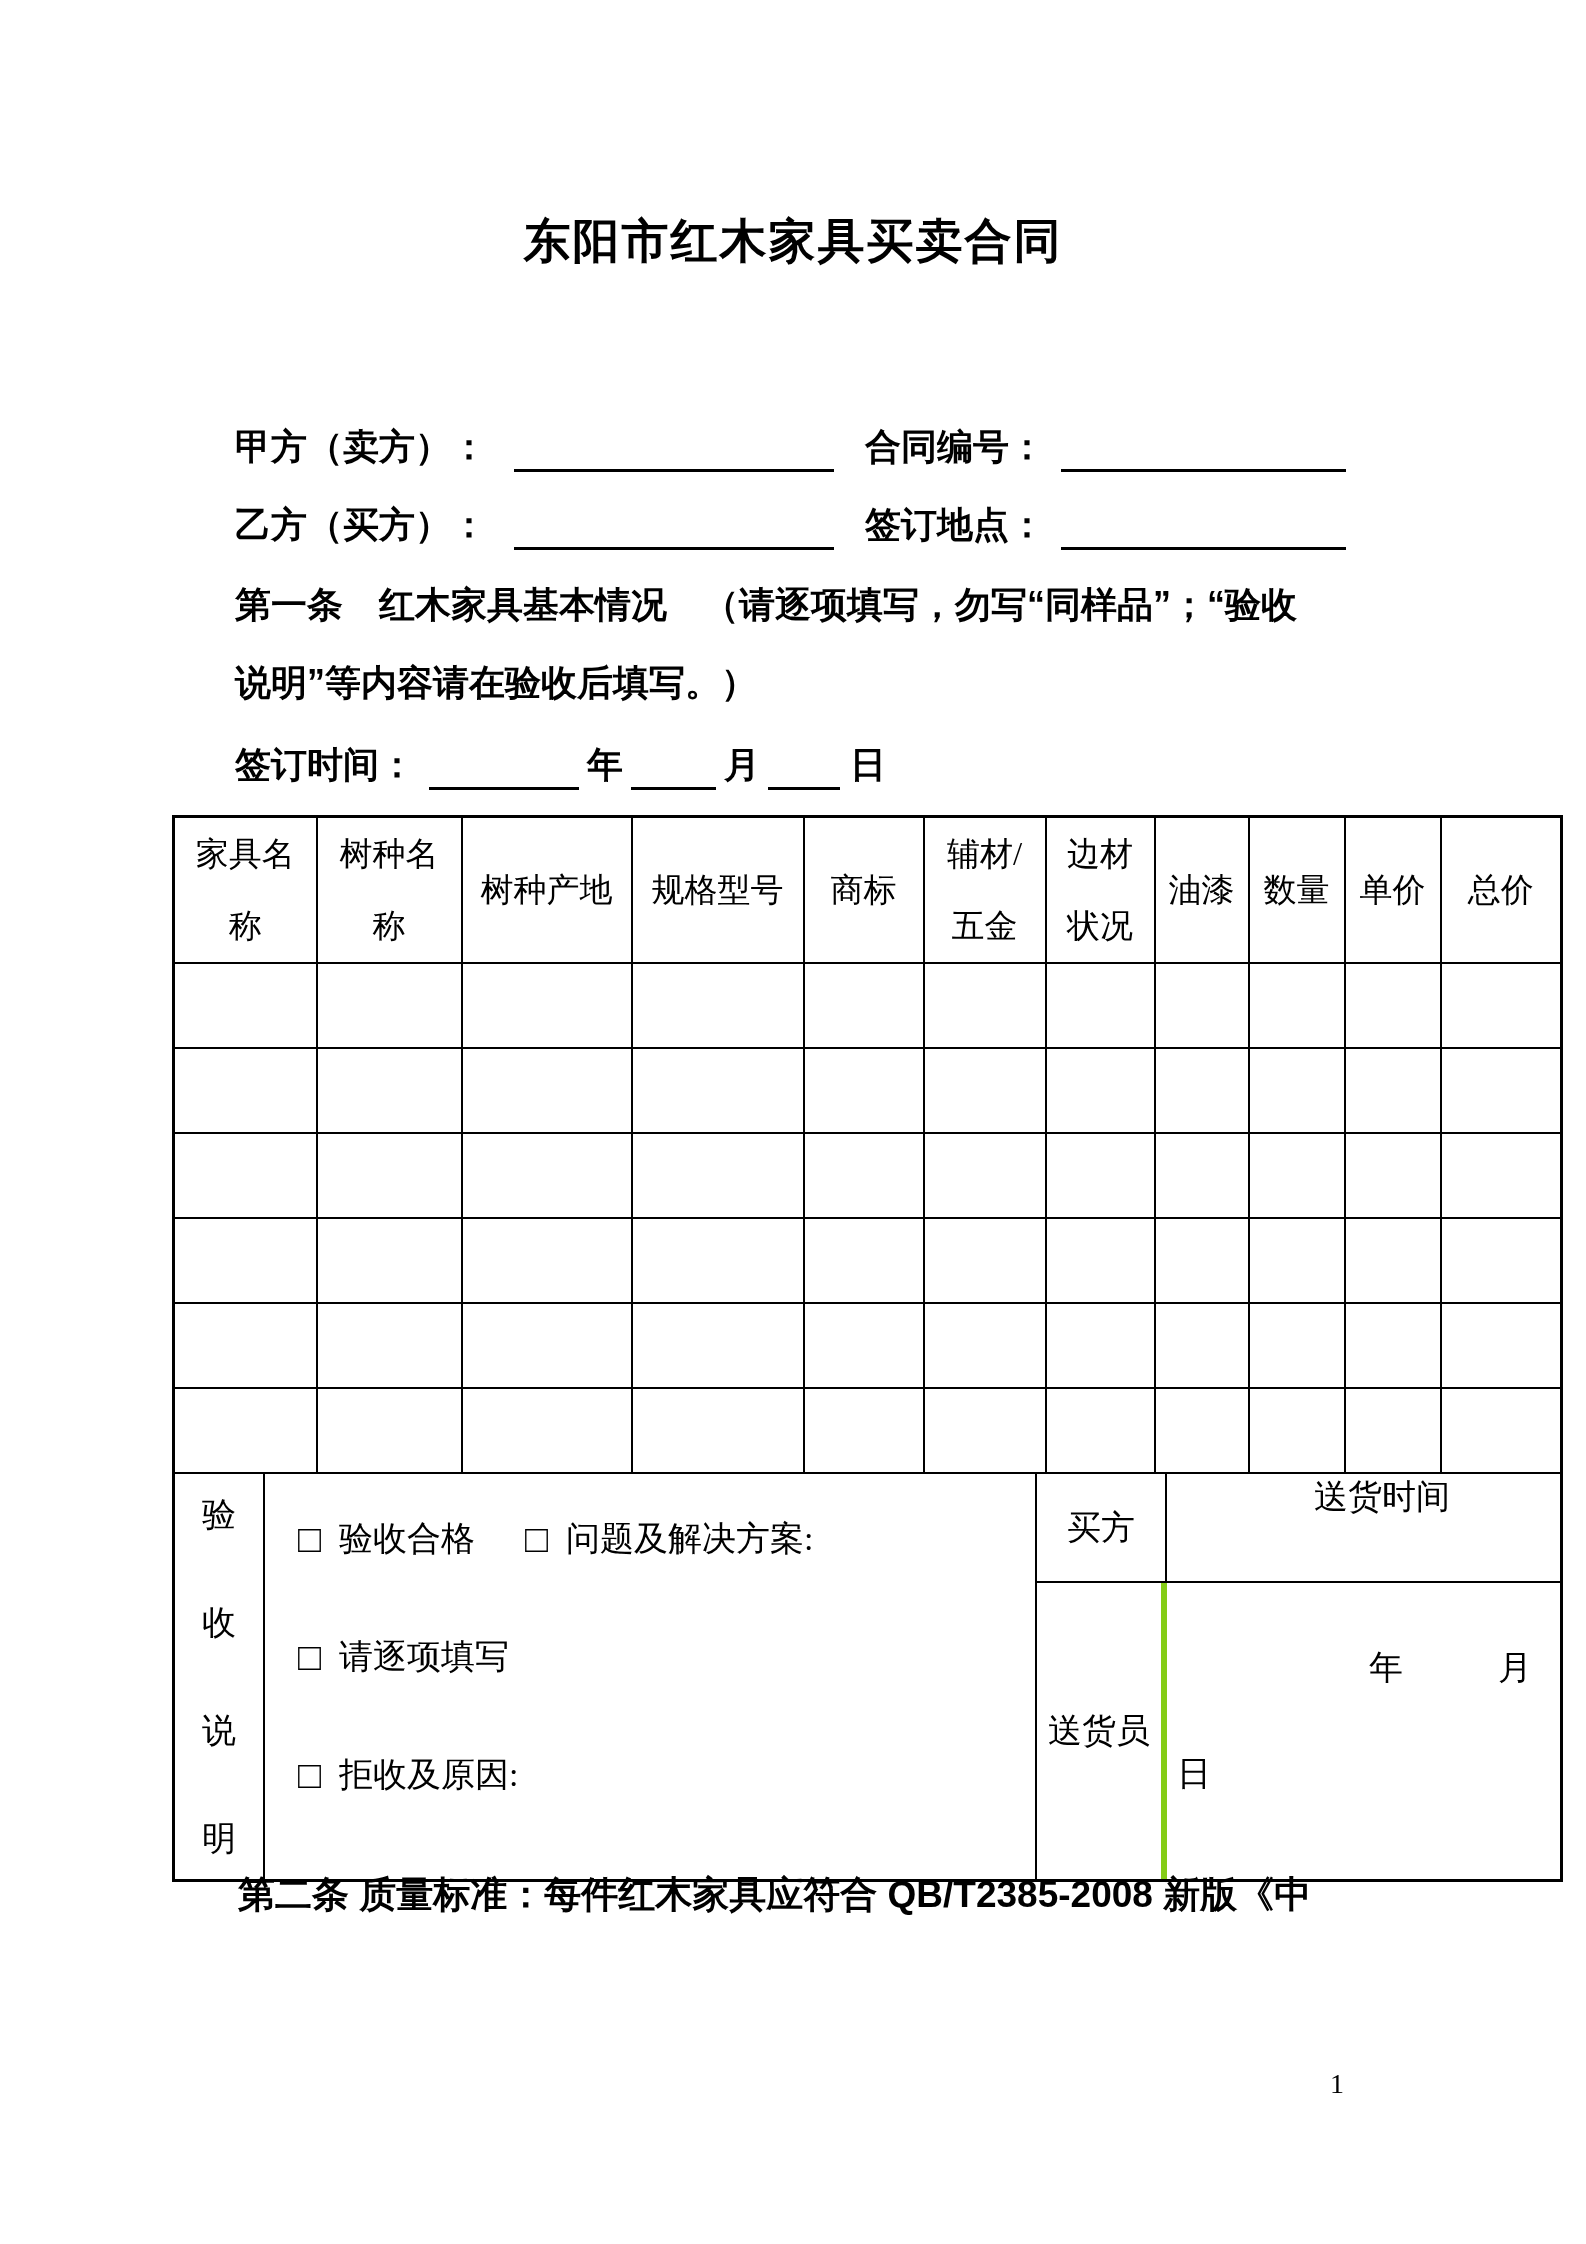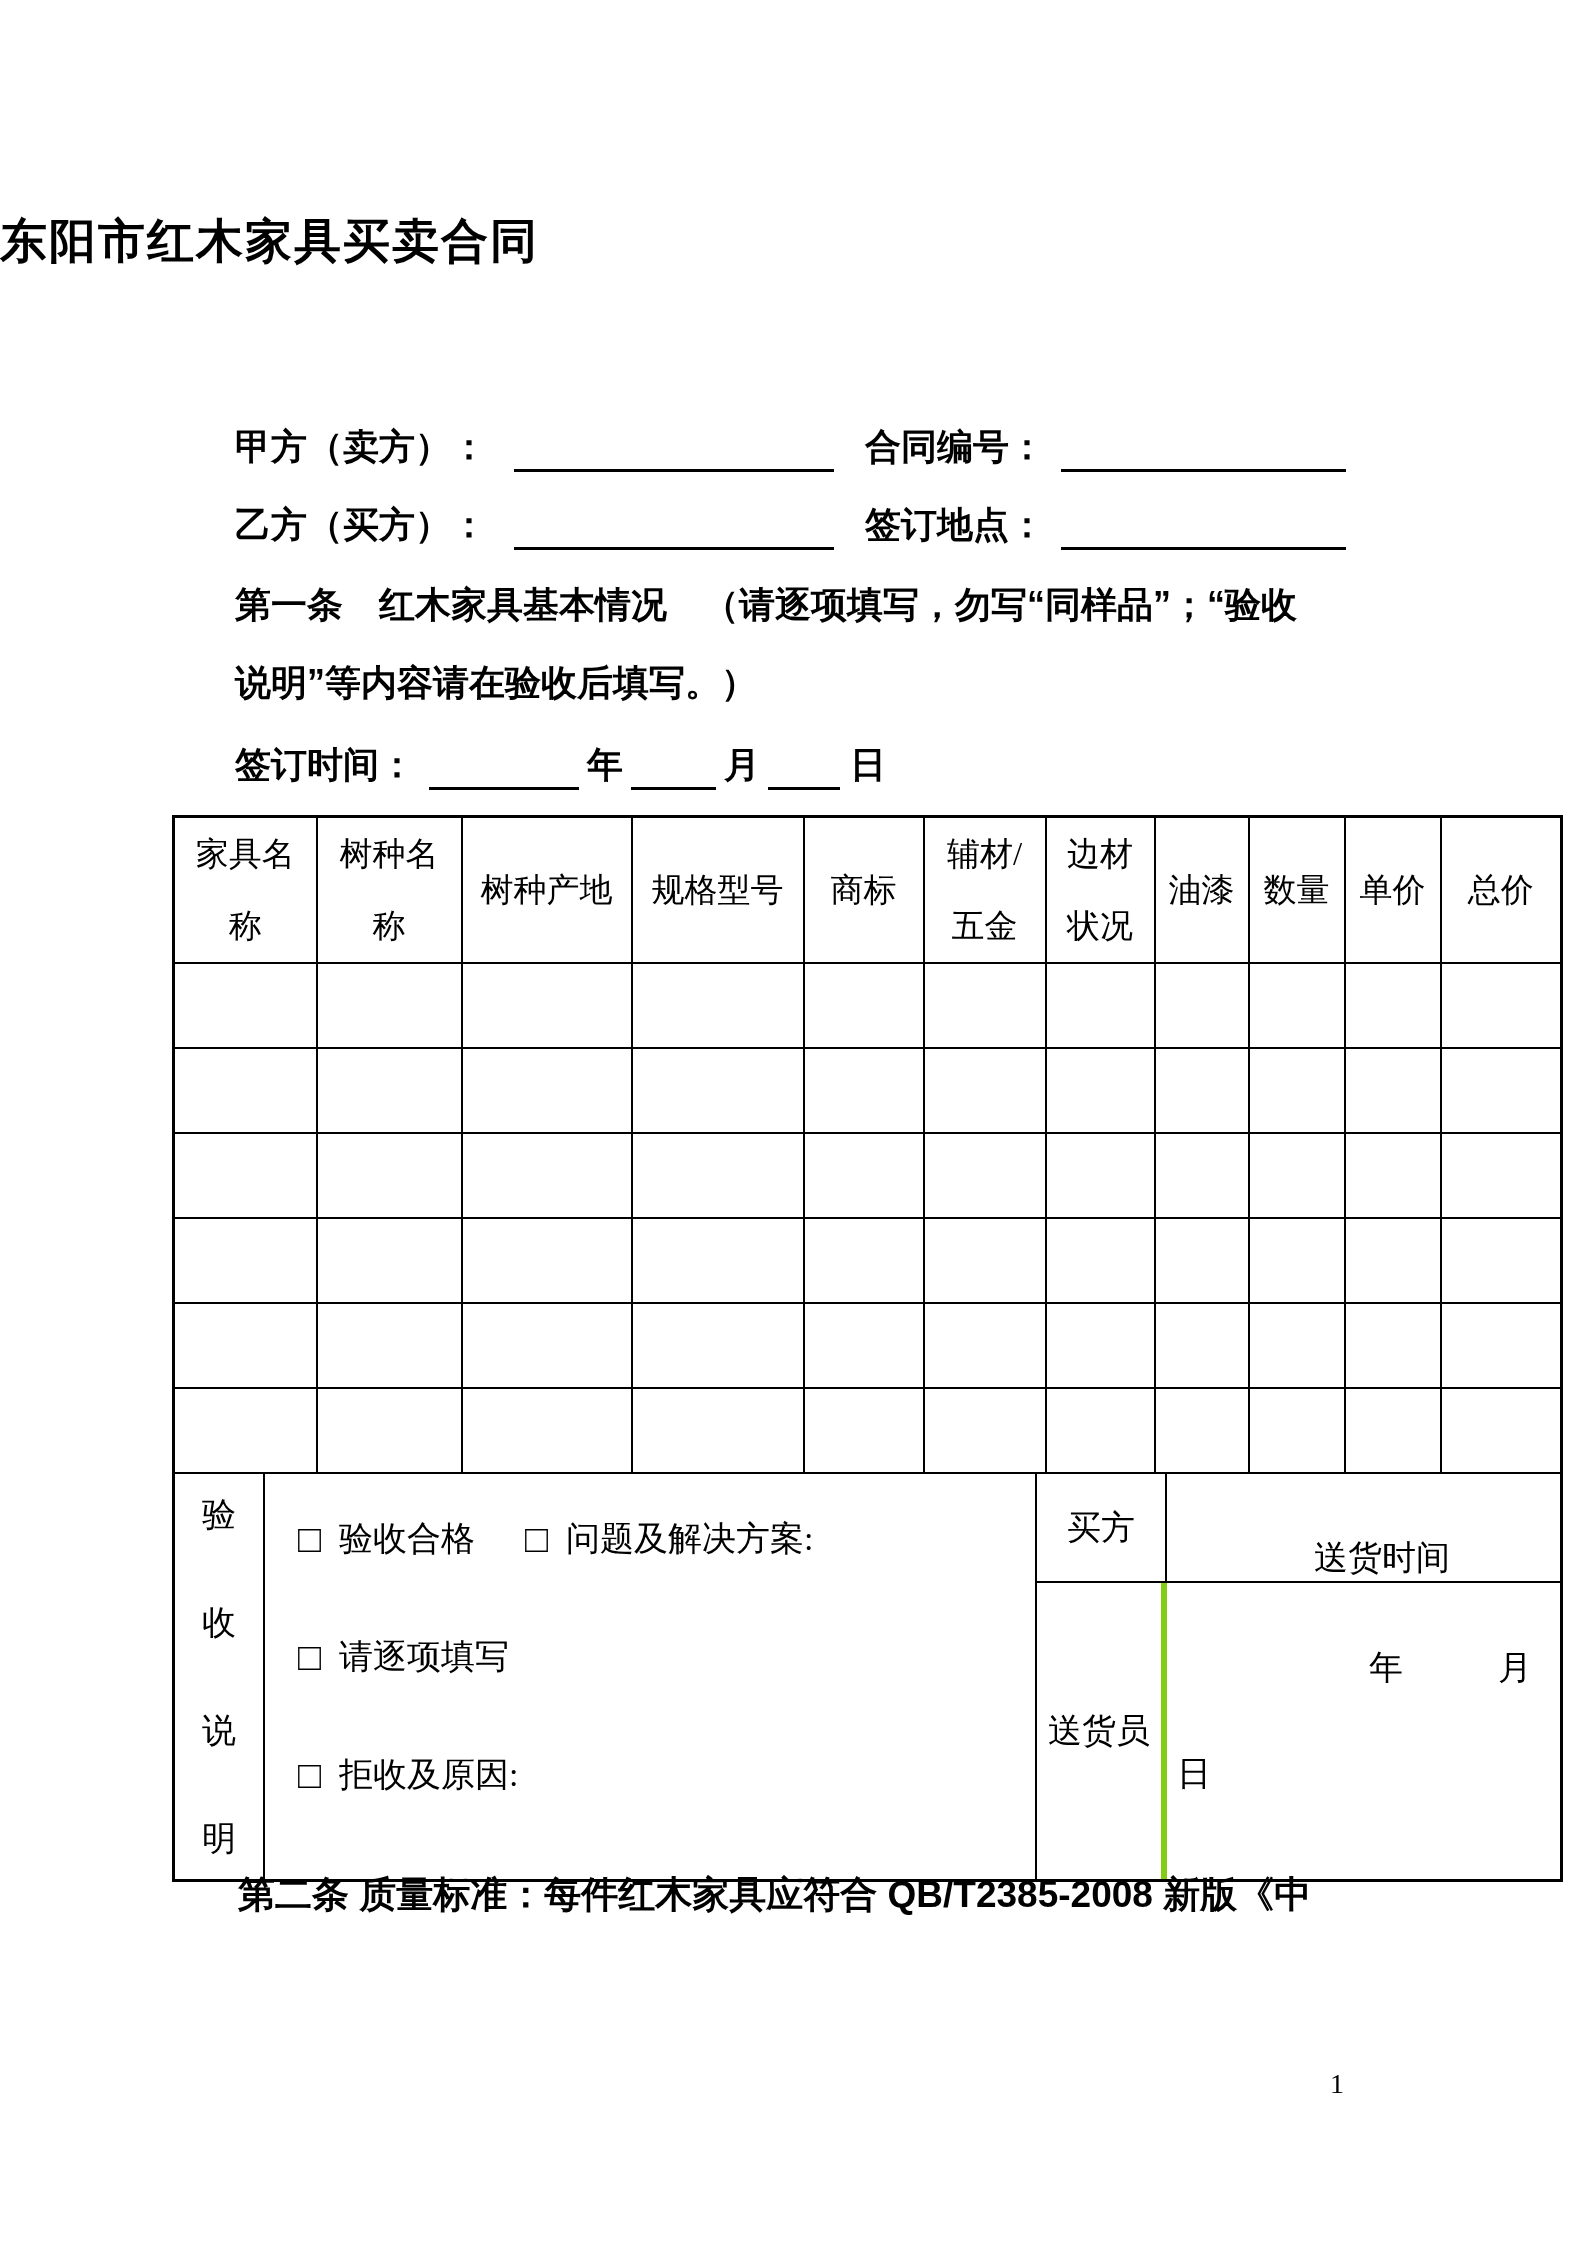--- a/index.html
+++ b/index.html
@@ -4,21 +4,21 @@
 <style>
   * { margin:0; padding:0; box-sizing:border-box; }
   html,body { background:#ffffff; }
   .page {
     position:relative; width:1586px; height:2244px;
     background:#ffffff; color:#000;
     font-family:"Liberation Serif", serif; overflow:hidden;
   }
   .doc-title {
     position:absolute; top:210px; left:0; width:100%;
-    text-align:left; font-size:47px; font-weight:bold;
+    text-align:center; font-size:47px; font-weight:bold;
     font-family:"Liberation Sans", sans-serif; letter-spacing:2px;
   }
   .bodyline {
     position:absolute; left:235px; font-size:36px; font-weight:bold;
     font-family:"Liberation Sans", sans-serif; line-height:50px; white-space:nowrap;
   }
   .l1 { top:422px; }
   .l2 { top:500px; }
   .l3a { top:580px; }
   .l3b { top:658px; }
@@ -60,21 +60,21 @@
   }
   .opt-line { display:flex; align-items:center; white-space:nowrap; }
   .checkbox { font-size:38px; line-height:1; margin-right:18px; }
   .opt-line .second-box { margin-left:50px; }
   .buyer-cell {
     grid-row:1; grid-column:3; border-right:2px solid #000; border-bottom:2px solid #000;
     display:flex; align-items:center; justify-content:center;
   }
   .dtime-cell {
     grid-row:1; grid-column:4; border-bottom:2px solid #000;
-    display:flex; align-items:flex-end; justify-content:center; padding-left:37px;
+    display:flex; align-items:flex-start; justify-content:center; padding-left:37px;
   }
   .deliverer-cell {
     grid-row:2; grid-column:3; border-right:6px solid #84cc16;
     display:flex; align-items:center; justify-content:center;
   }
   .date-cell { grid-row:2; grid-column:4; position:relative; }
   .date-line1 { position:absolute; top:62px; right:28px; display:flex; gap:95px; }
   .date-day { position:absolute; top:168px; left:10px; }
 
   .clause2 {

